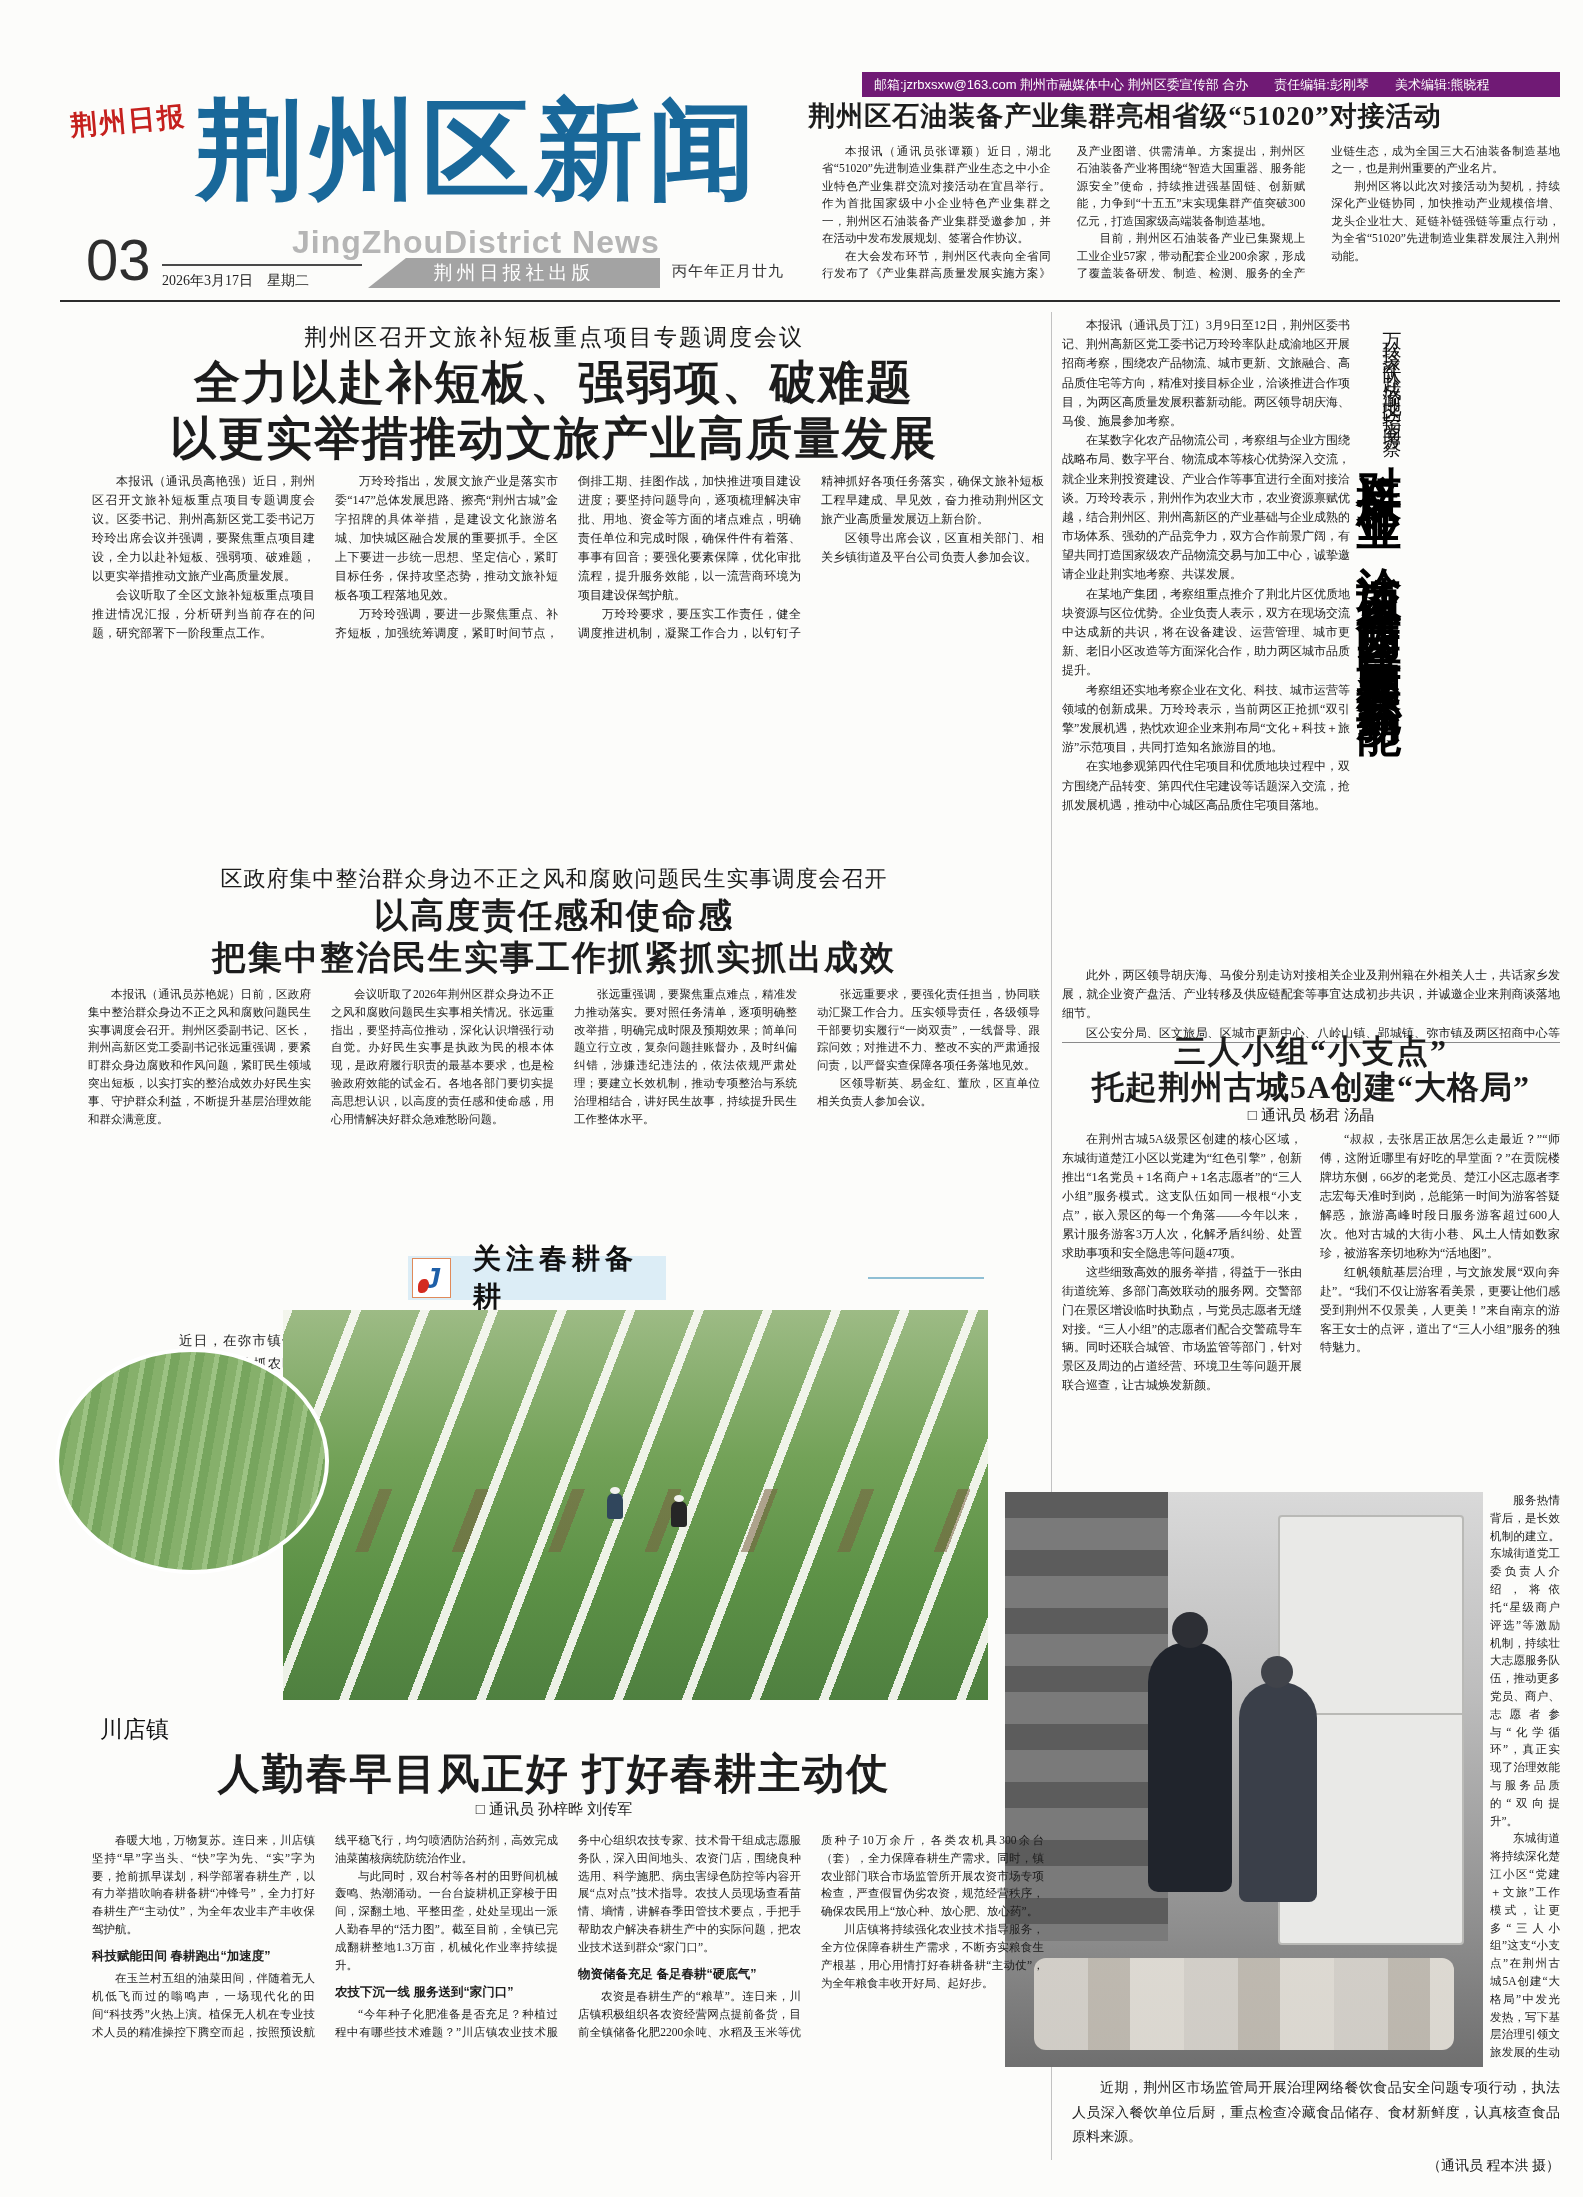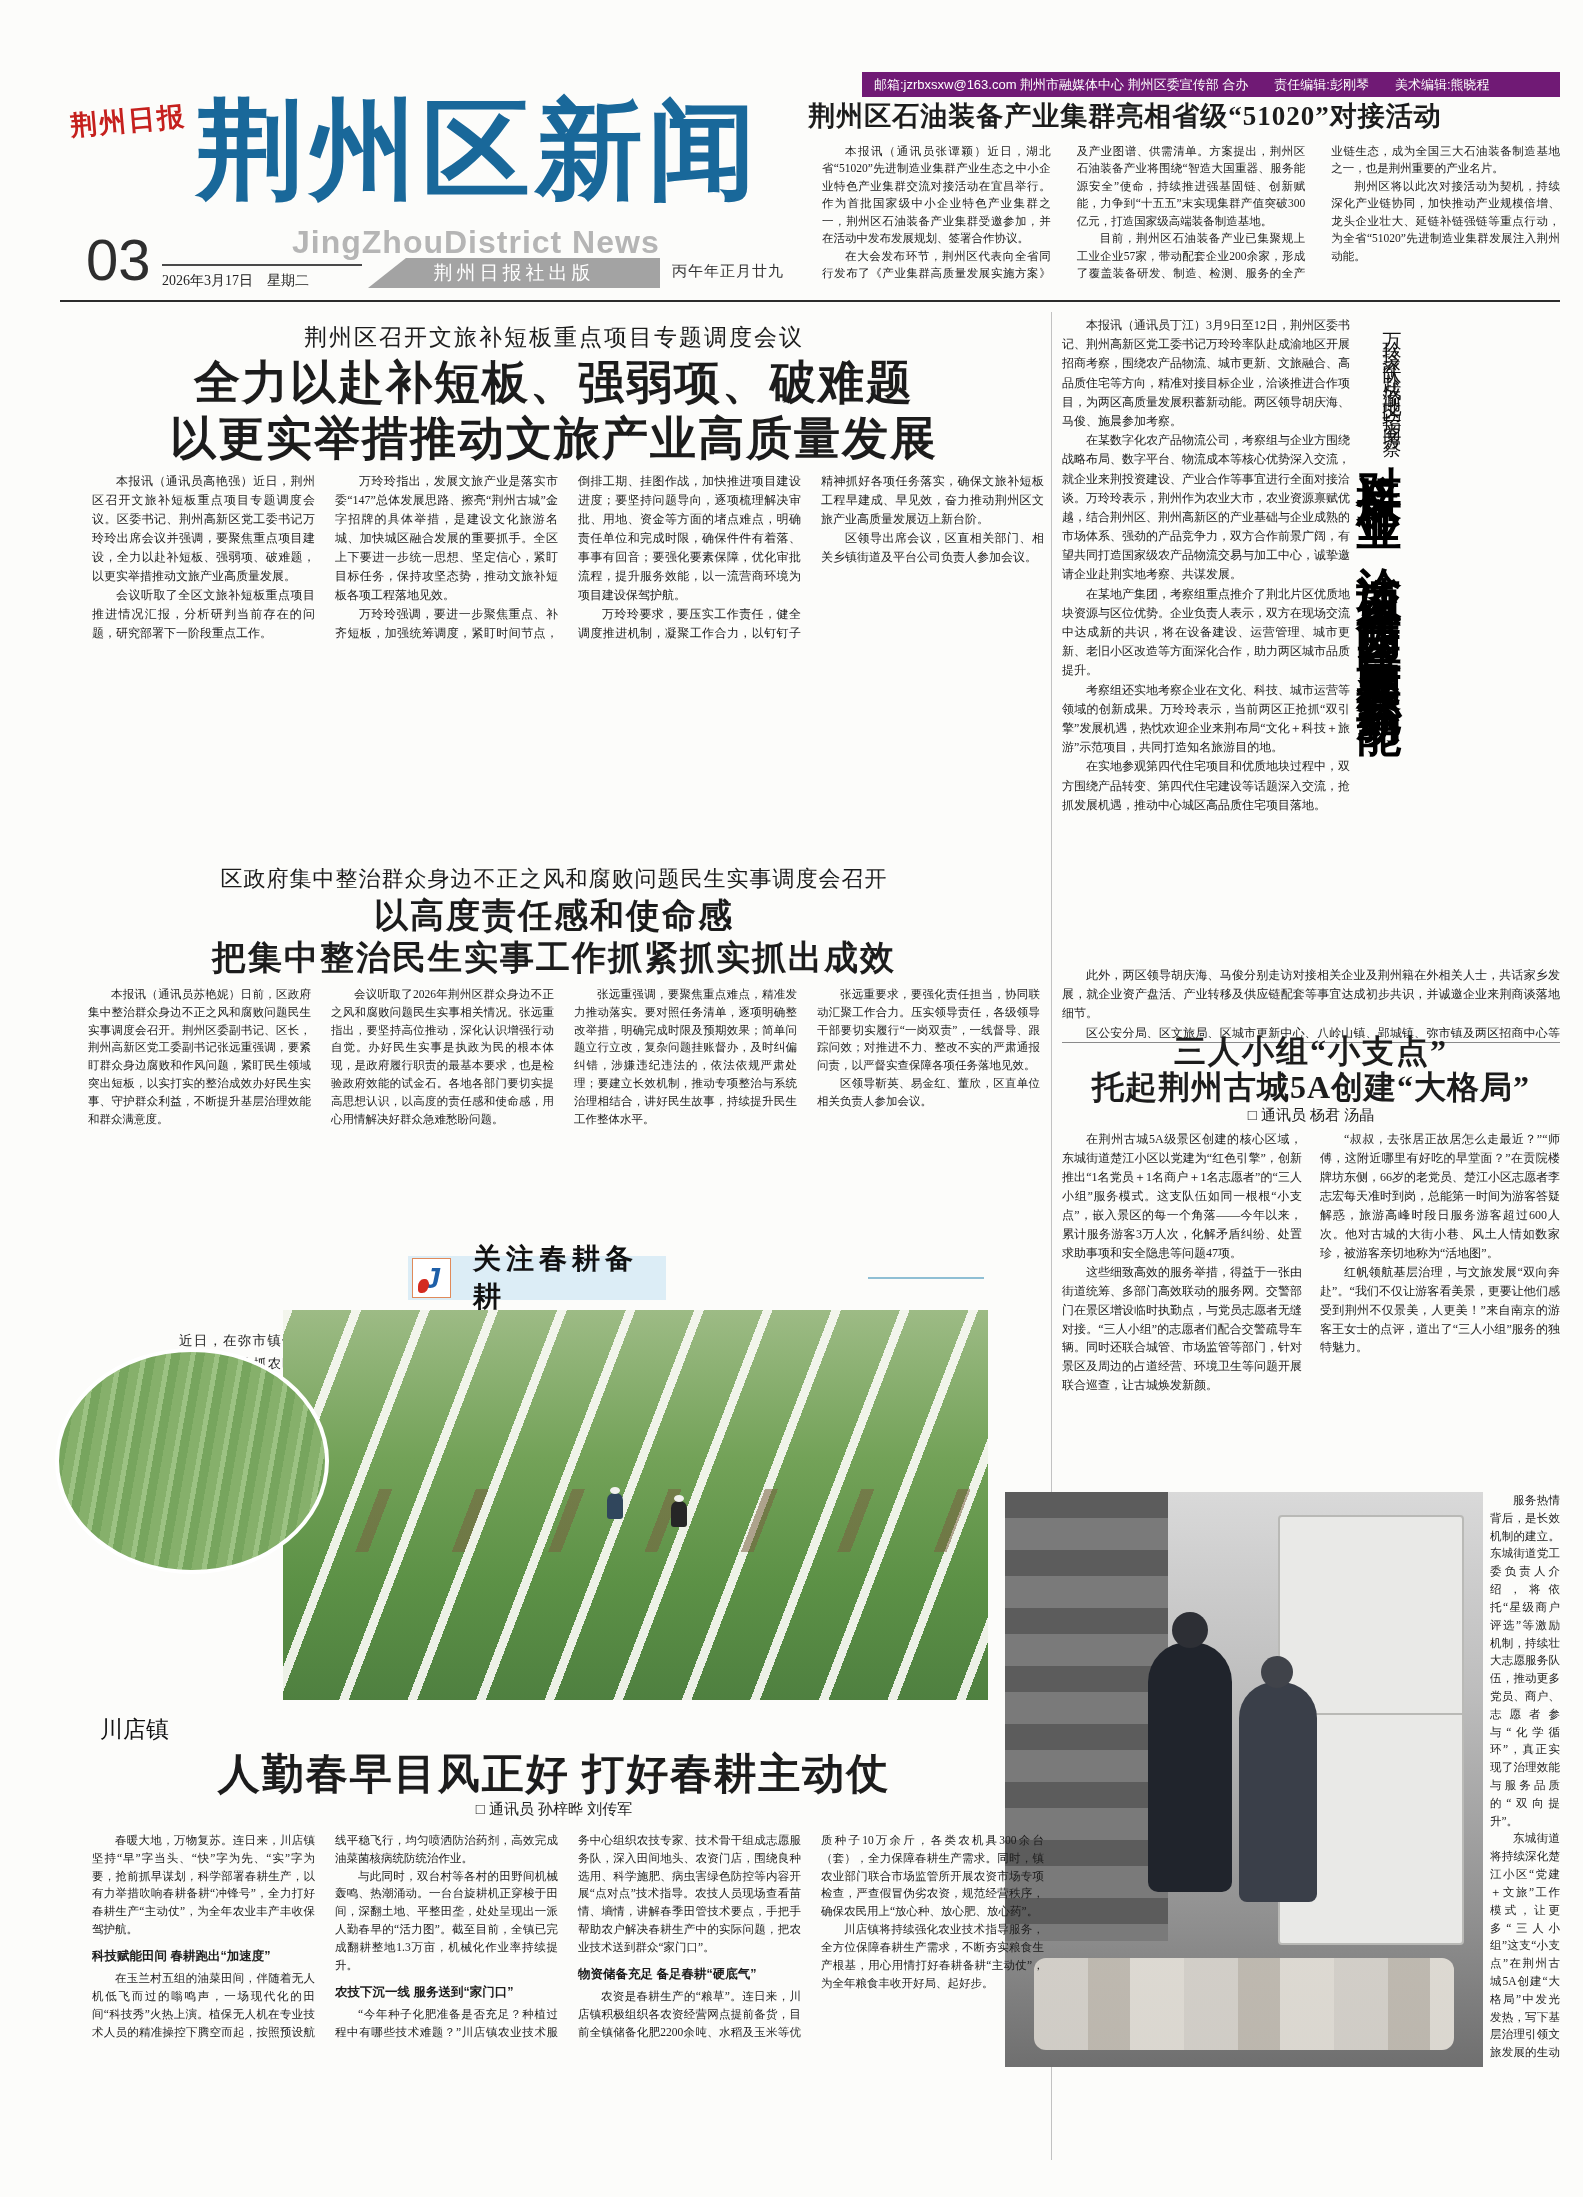--- a/index.html
+++ b/index.html
@@ -231,20 +231,24 @@
     <p class="jp">东城街道将持续深化楚江小区“党建＋文旅”工作模式，让更多“三人小组”这支“小支点”在荆州古城5A创建“大格局”中发光发热，写下基层治理引领文旅发展的生动注脚。</p>
   </div>
 
   <div class="abs insp-photo">
     <div class="insp-shelf"></div>
     <div class="insp-fridge"></div>
     <div class="insp-fig1"></div>
     <div class="insp-fig2"></div>
     <div class="insp-bags"></div>
   </div>
+  <div class="abs insp-caption">
+    <p class="jp">近期，荆州区市场监管局开展治理网络餐饮食品安全问题专项行动，执法人员深入餐饮单位后厨，重点检查冷藏食品储存、食材新鲜度，认真核查食品原料来源。</p>
+    <p class="jp insp-credit">（通讯员 程本洪 摄）</p>
+  </div>
 
   <div class="abs cd-kicker">川店镇</div>
   <div class="abs cd-head">人勤春早目风正好  打好春耕主动仗</div>
   <div class="abs cd-byline">□ 通讯员 孙梓晔 刘传军</div>
   <div class="abs cd-body">
     <p class="jp">春暖大地，万物复苏。连日来，川店镇坚持“早”字当头、“快”字为先、“实”字为要，抢前抓早谋划，科学部署春耕生产，以有力举措吹响春耕备耕“冲锋号”，全力打好春耕生产“主动仗”，为全年农业丰产丰收保驾护航。</p>
     <p class="cd-sub">科技赋能田间 春耕跑出“加速度”</p>
     <p class="jp">在玉兰村五组的油菜田间，伴随着无人机低飞而过的嗡鸣声，一场现代化的田间“科技秀”火热上演。植保无人机在专业技术人员的精准操控下腾空而起，按照预设航线平稳飞行，均匀喷洒防治药剂，高效完成油菜菌核病统防统治作业。</p>
     <p class="jp">与此同时，双台村等各村的田野间机械轰鸣、热潮涌动。一台台旋耕机正穿梭于田间，深翻土地、平整田垄，处处呈现出一派人勤春早的“活力图”。截至目前，全镇已完成翻耕整地1.3万亩，机械化作业率持续提升。</p>
     <p class="cd-sub">农技下沉一线 服务送到“家门口”</p>

